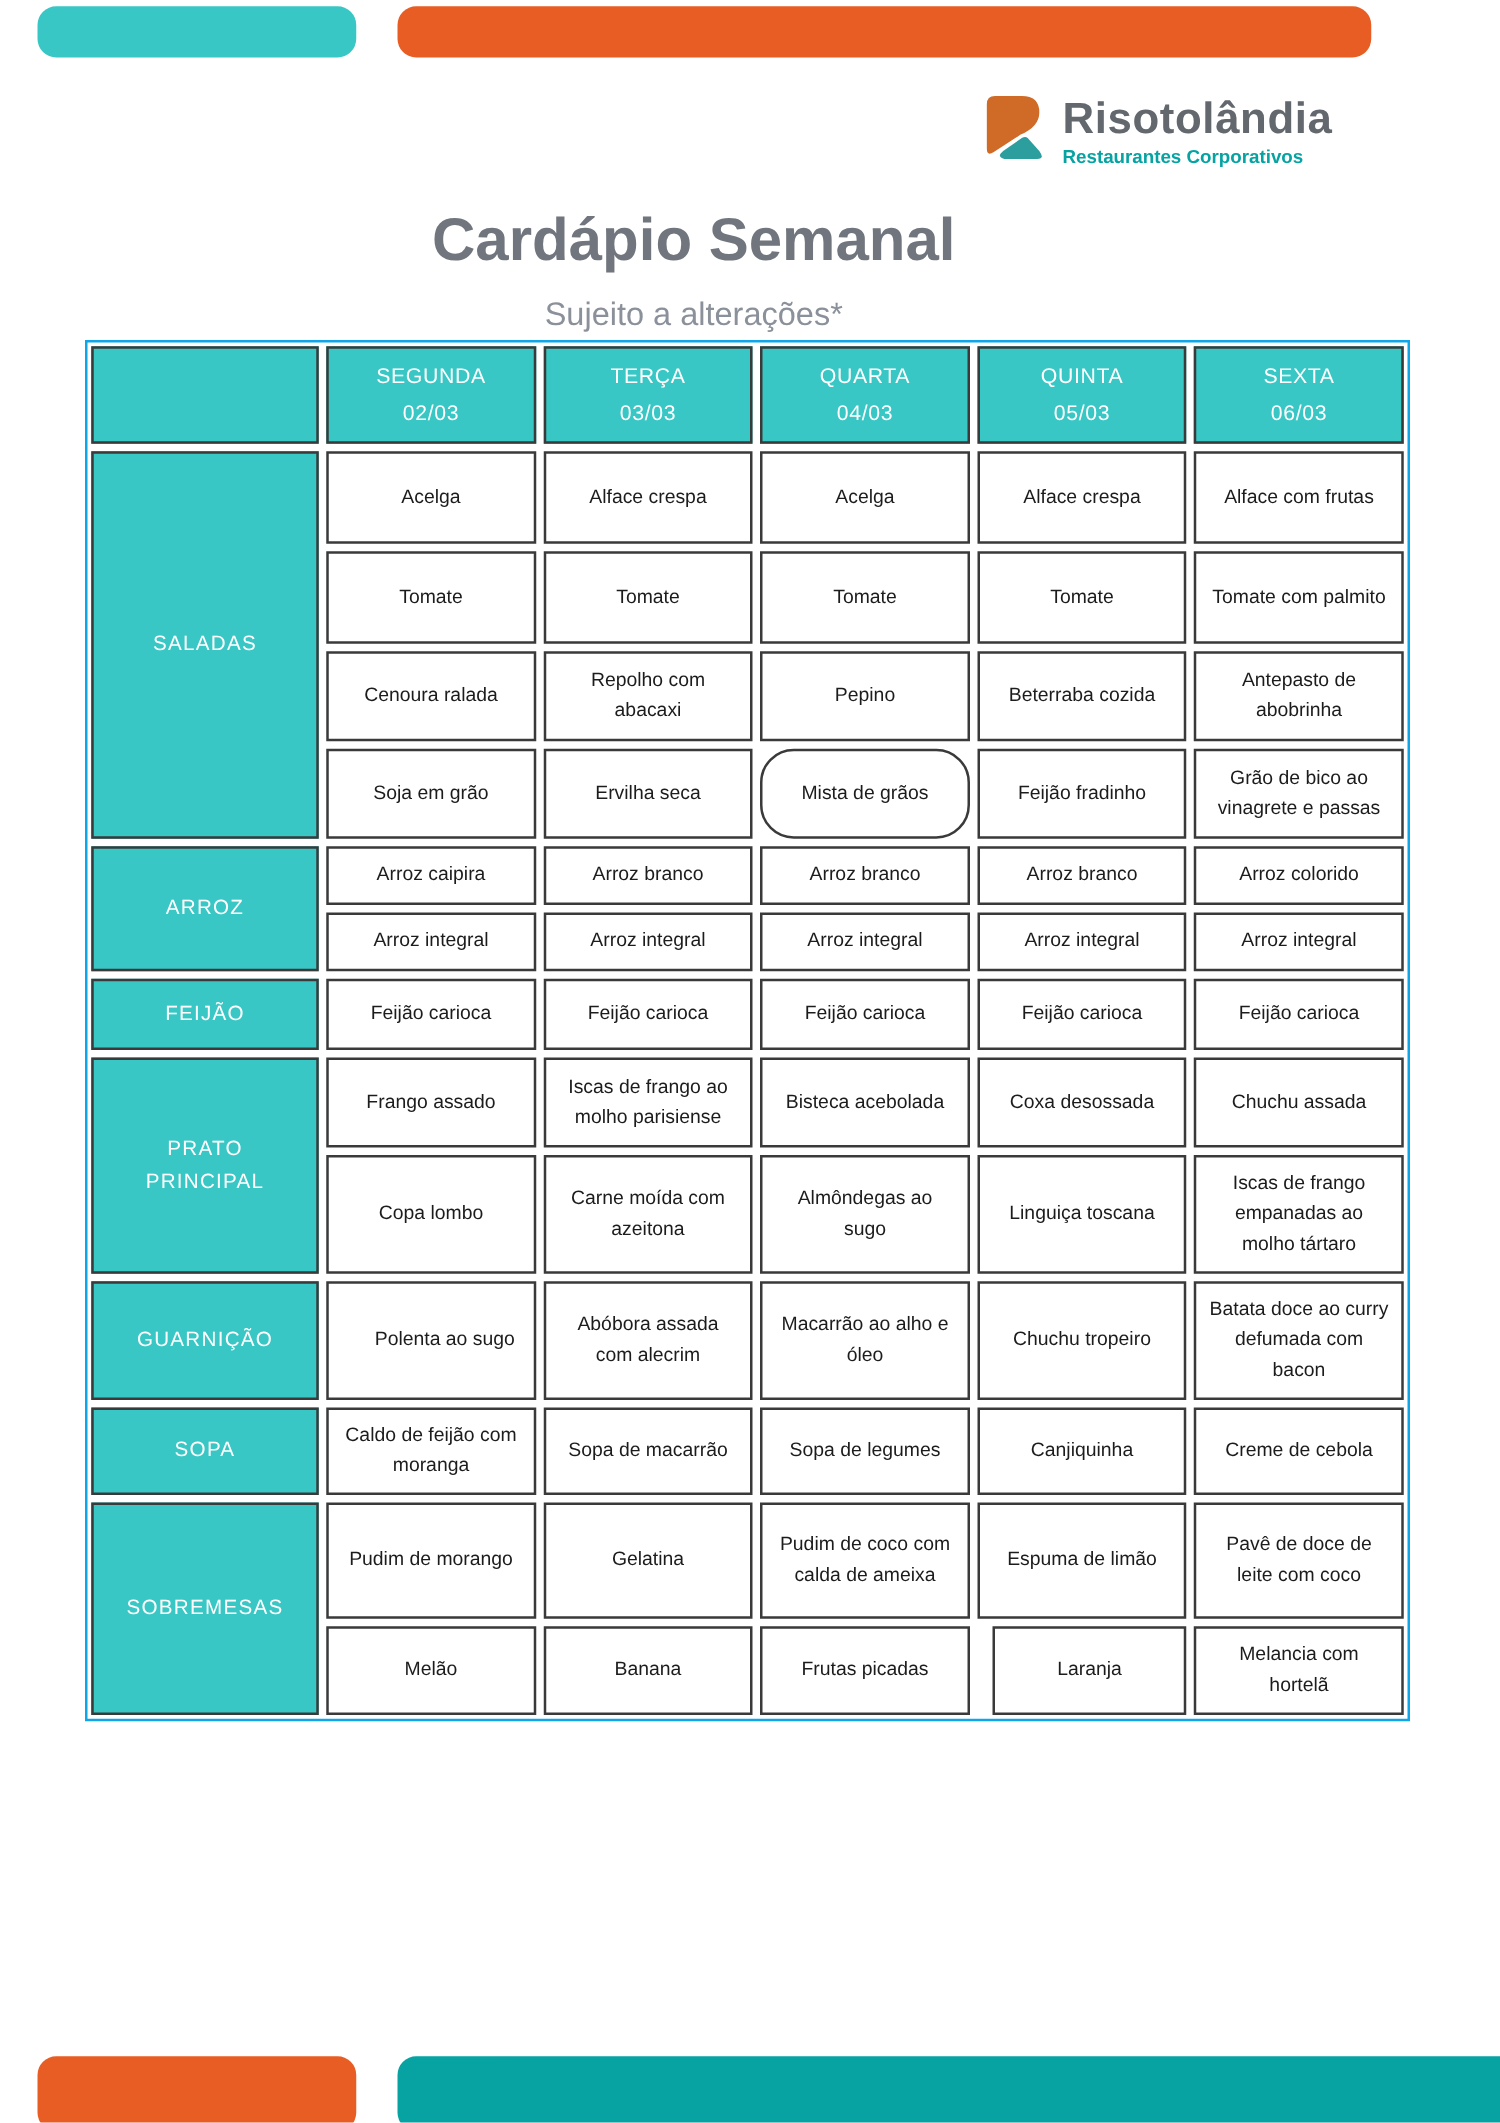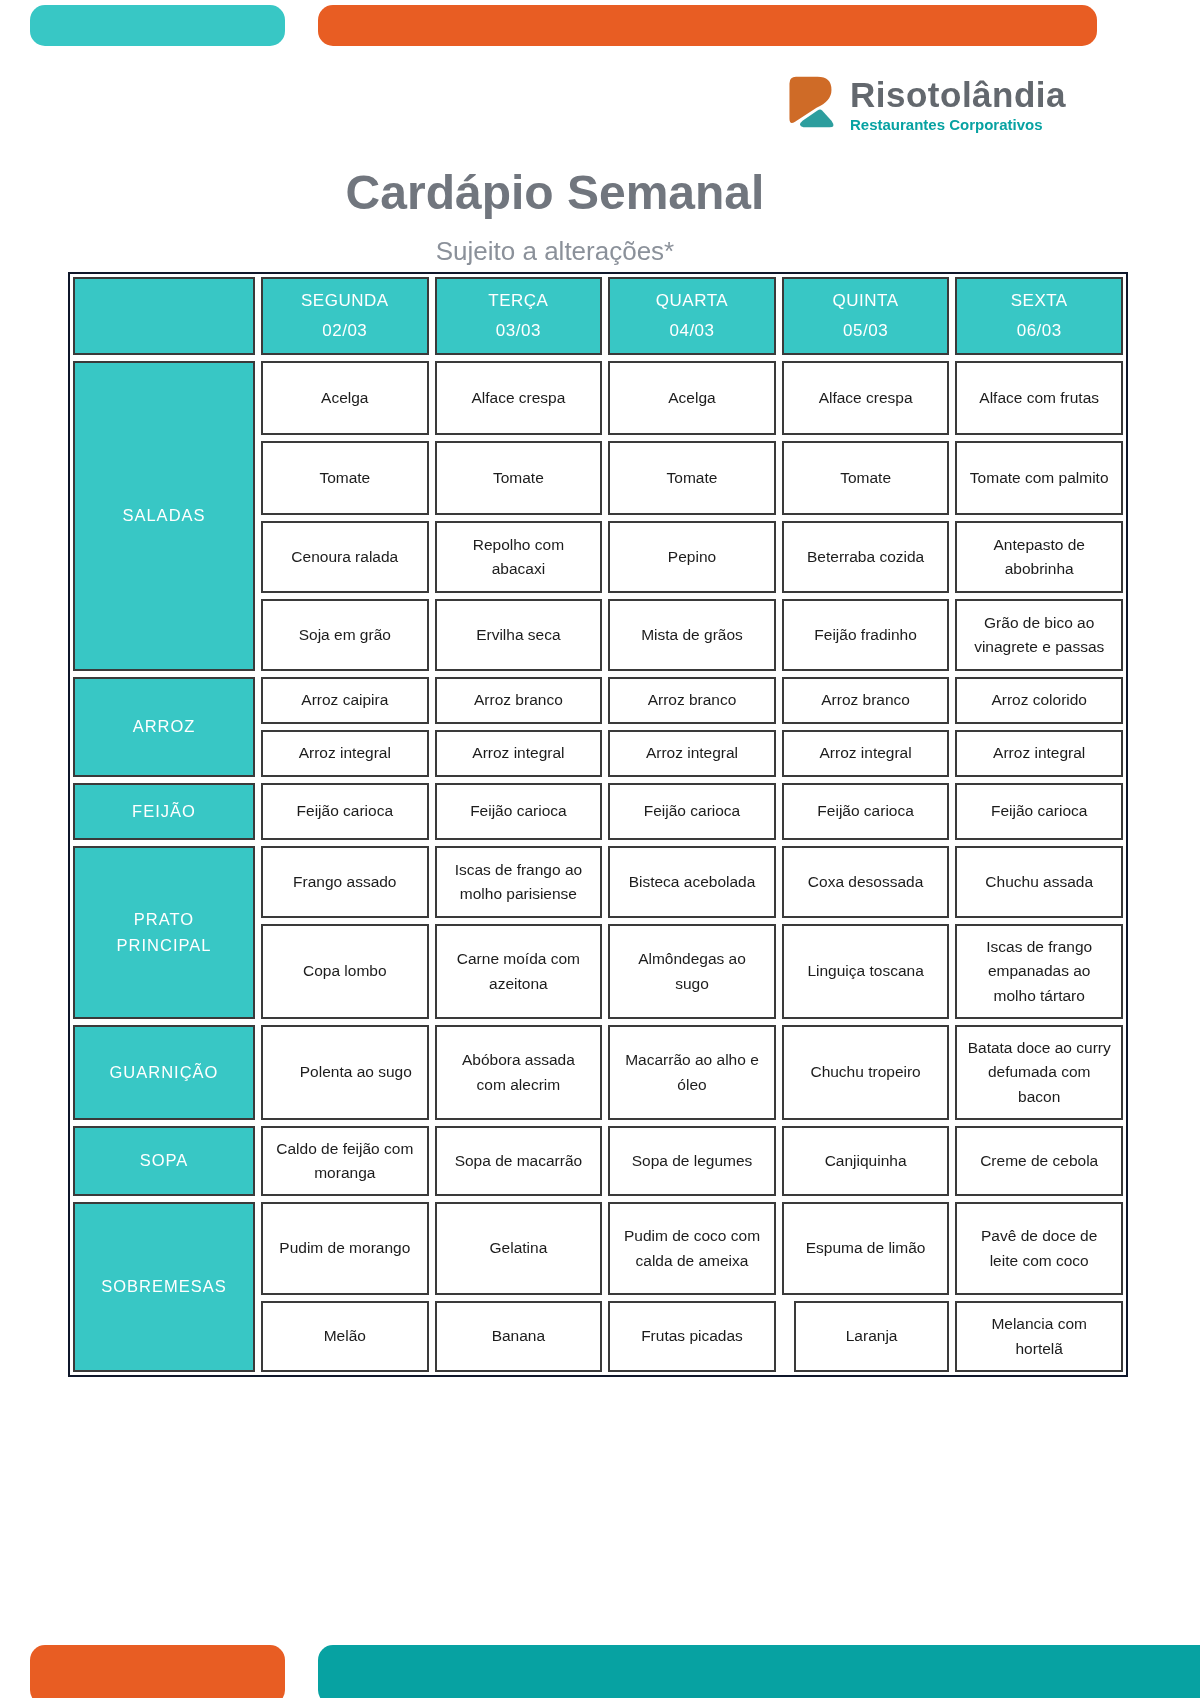--- a/index.html
+++ b/index.html
@@ -30,21 +30,21 @@
   .page-subtitle { font-size:26px; color:#8b919a; margin-top:16px; }
 
   
   .menu-table {
     position:absolute; left:68px; top:272px; width:1060px;
     display:grid;
     grid-template-columns:182px repeat(5, 1fr);
     grid-template-rows:78px 74px 74px 72px 72px 47px 47px 57px 72px 95px 95px 70px 93px 71px;
     gap:6px;
     padding:3px;
-    border:2px solid #0f172a;
+    border:2px solid #0ea5e9;
     background:#ffffff;
   }
   .cell {
     border:2px solid #3a3a3a;
     background:#ffffff;
     display:flex; flex-direction:column;
     align-items:center; justify-content:center;
     text-align:center;
     font-size:15.5px;
     line-height:1.55;
@@ -116,21 +116,21 @@
     <div class="cell item" style="grid-area: 3 / 4;">Tomate</div>
     <div class="cell item" style="grid-area: 3 / 5;">Tomate</div>
     <div class="cell item" style="grid-area: 3 / 6;">Tomate com palmito</div>
     <div class="cell item" style="grid-area: 4 / 2;">Cenoura ralada</div>
     <div class="cell item" style="grid-area: 4 / 3;">Repolho com abacaxi</div>
     <div class="cell item" style="grid-area: 4 / 4;">Pepino</div>
     <div class="cell item" style="grid-area: 4 / 5;">Beterraba cozida</div>
     <div class="cell item" style="grid-area: 4 / 6;">Antepasto de abobrinha</div>
     <div class="cell item" style="grid-area: 5 / 2;">Soja em grão</div>
     <div class="cell item" style="grid-area: 5 / 3;">Ervilha seca</div>
-    <div class="cell item" style="grid-area: 5 / 4;">Mista de grãos</div>
+    <div class="cell item" style="grid-area: 5 / 4; border-radius: 27px;">Mista de grãos</div>
     <div class="cell item" style="grid-area: 5 / 5;">Feijão fradinho</div>
     <div class="cell item" style="grid-area: 5 / 6;">Grão de bico ao vinagrete e passas</div>
     <div class="cell teal cat" style="grid-area: 6 / 1 / span 2;">ARROZ</div>
     <div class="cell item" style="grid-area: 6 / 2;">Arroz caipira</div>
     <div class="cell item" style="grid-area: 6 / 3;">Arroz branco</div>
     <div class="cell item" style="grid-area: 6 / 4;">Arroz branco</div>
     <div class="cell item" style="grid-area: 6 / 5;">Arroz branco</div>
     <div class="cell item" style="grid-area: 6 / 6;">Arroz colorido</div>
     <div class="cell item" style="grid-area: 7 / 2;">Arroz integral</div>
     <div class="cell item" style="grid-area: 7 / 3;">Arroz integral</div>

